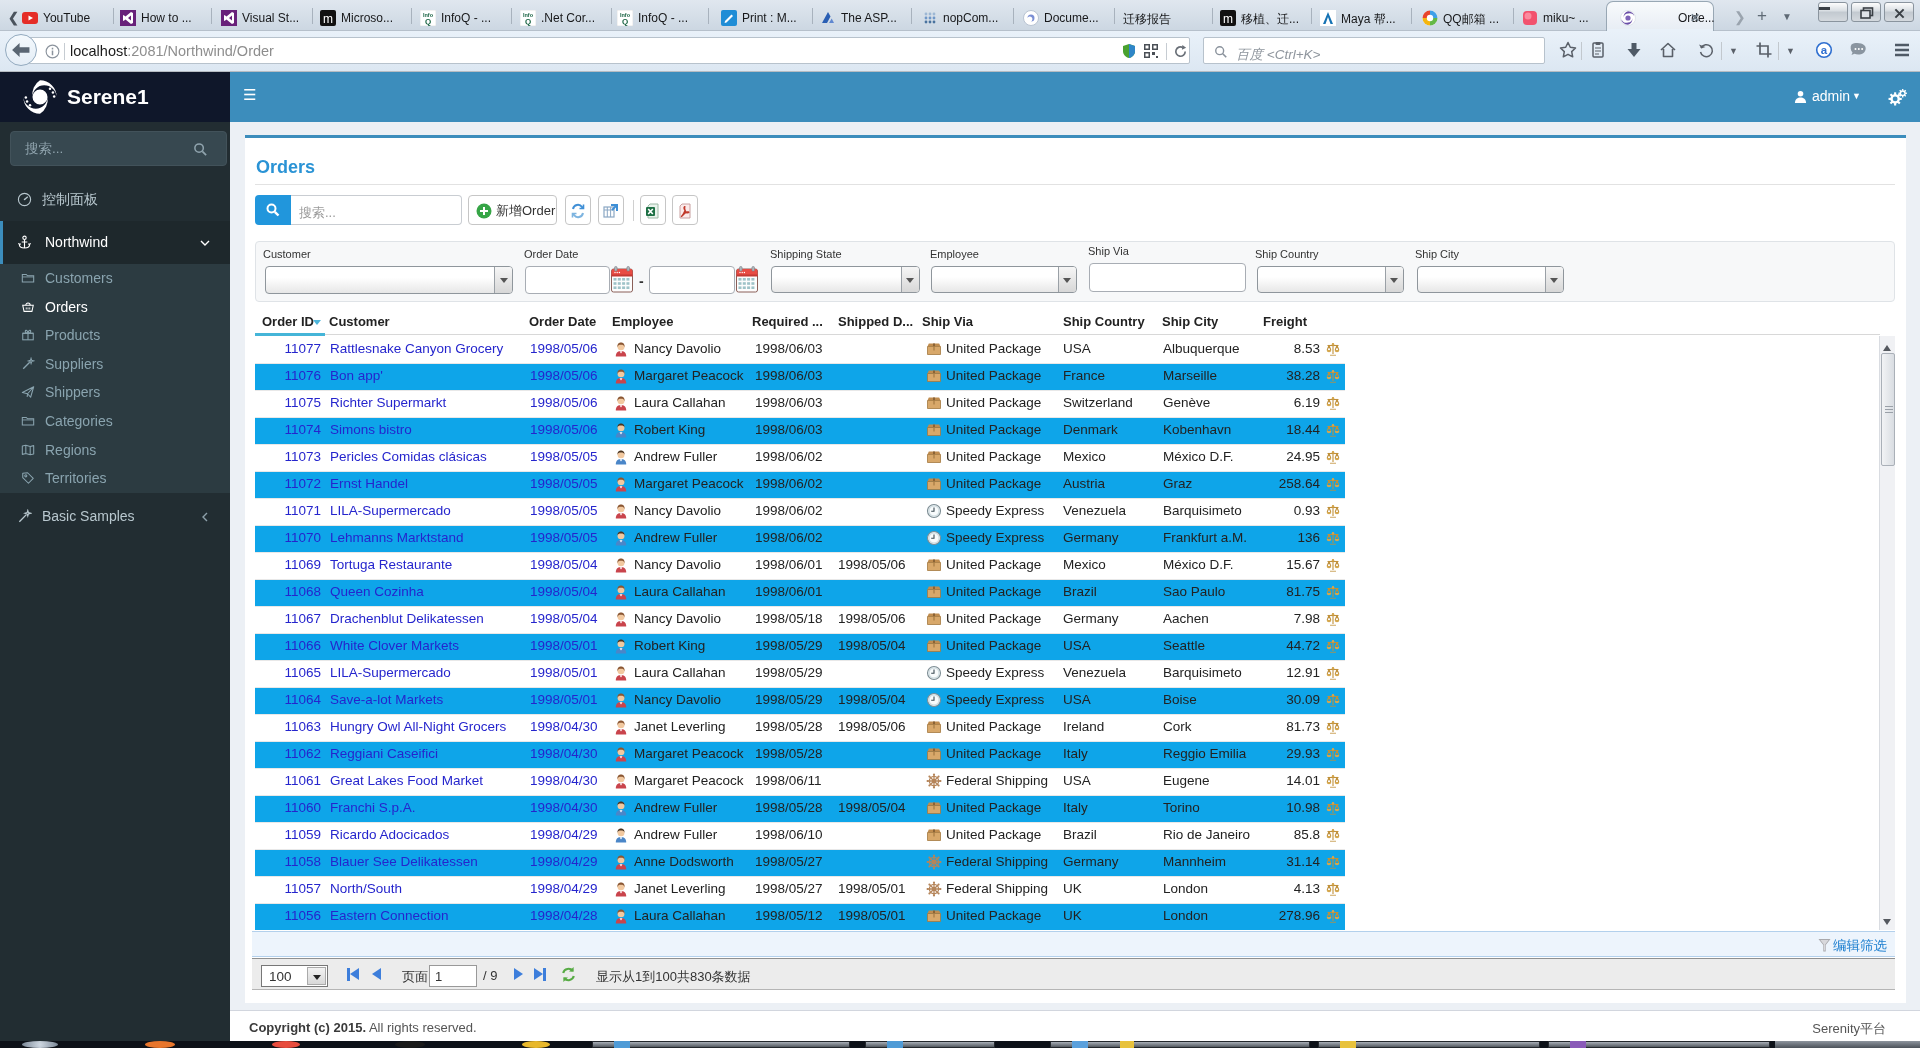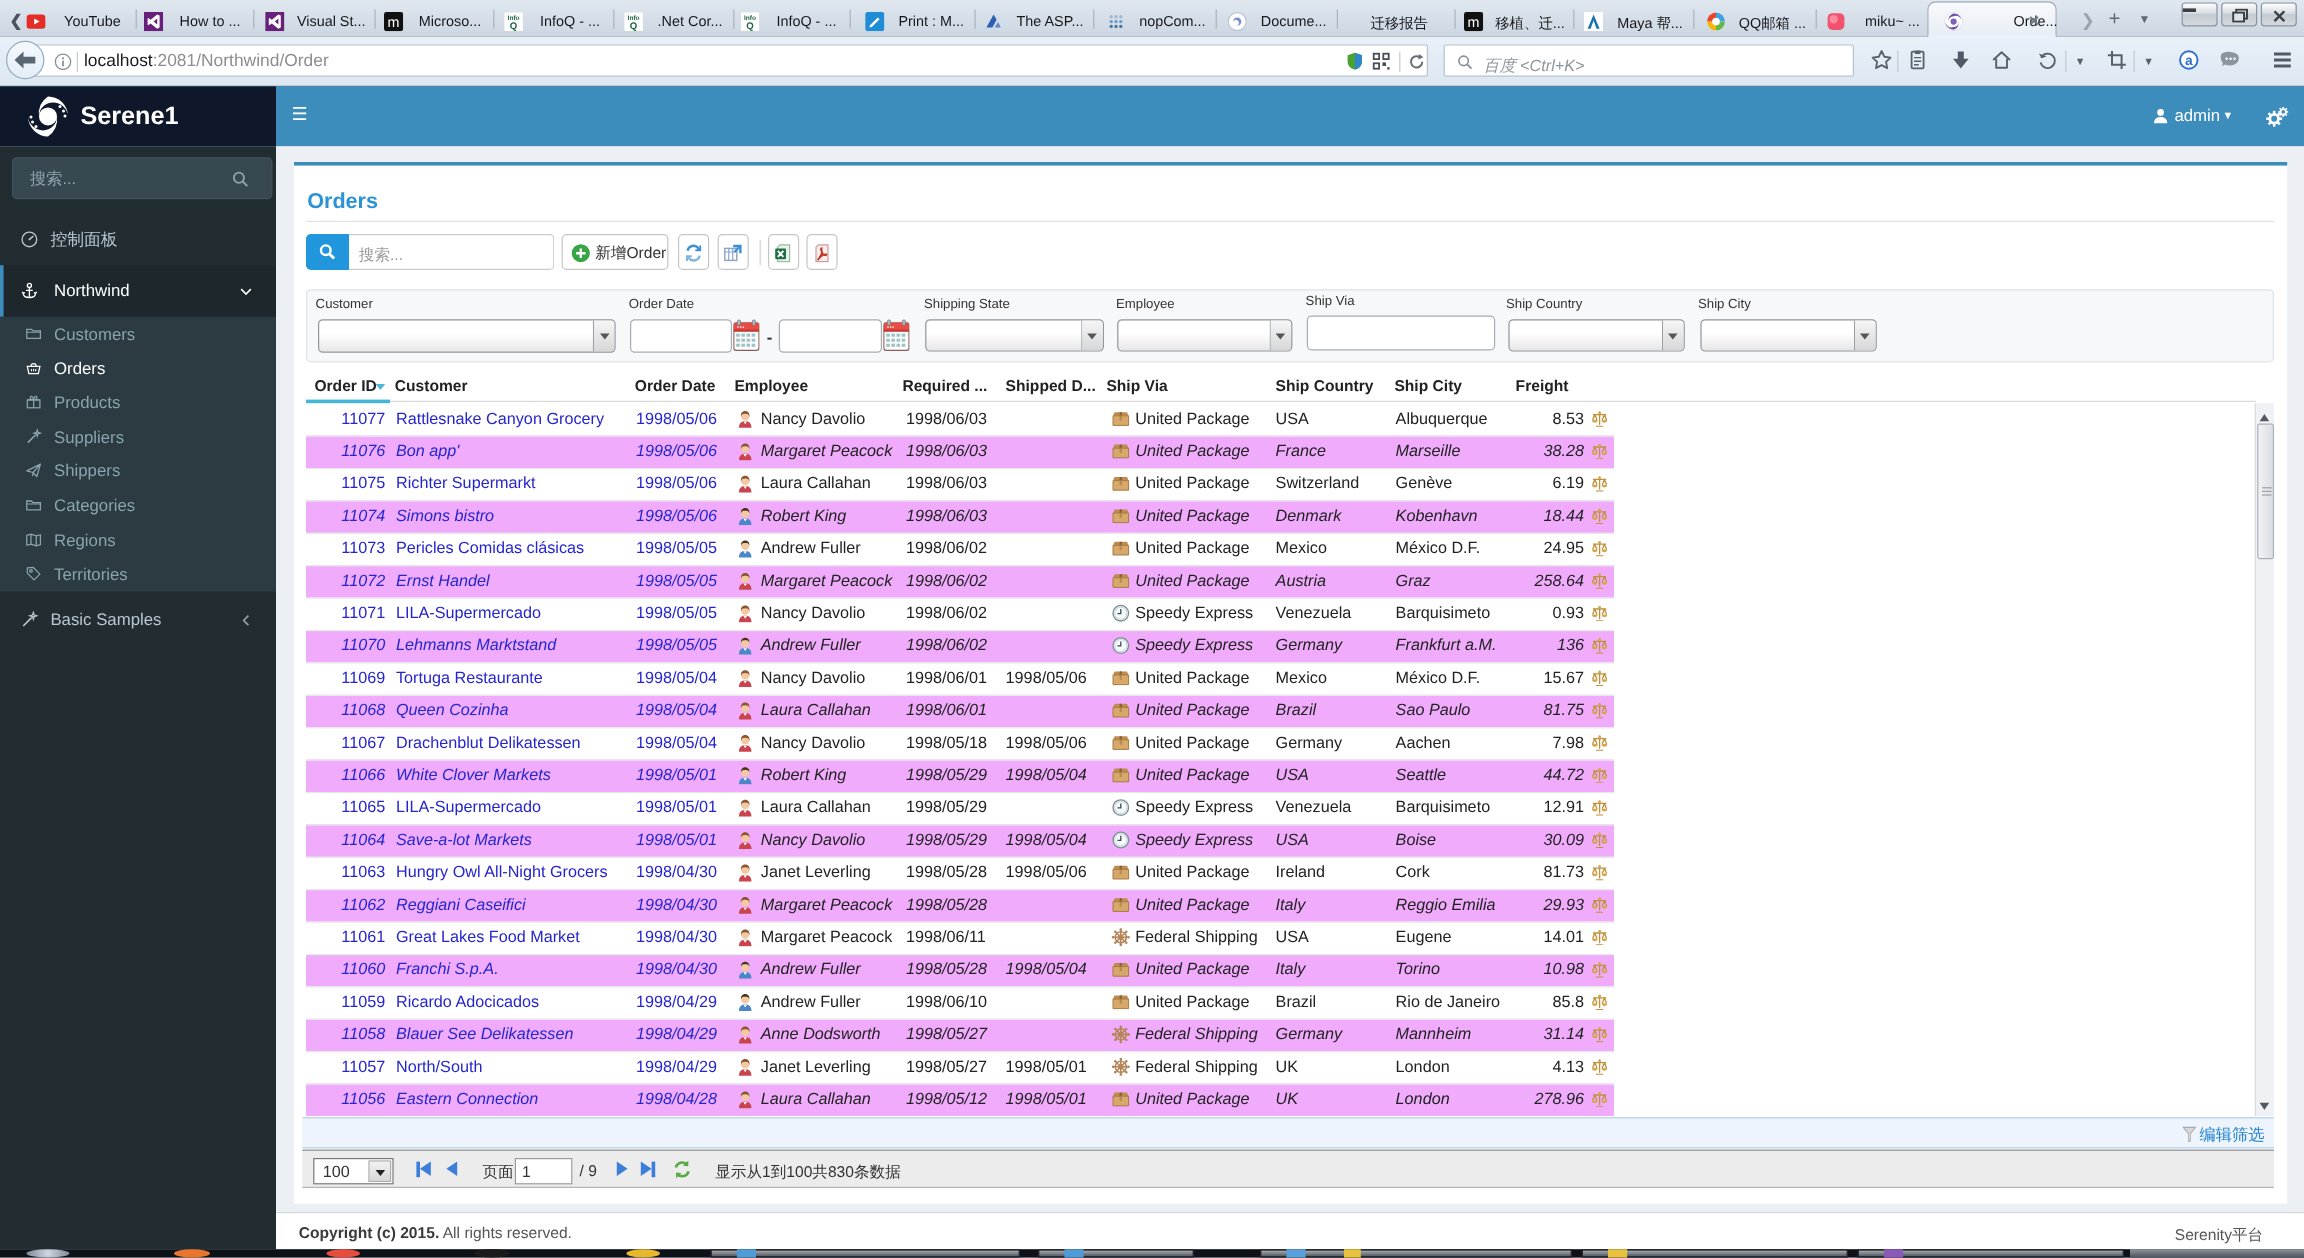--- a/index.html
+++ b/index.html
@@ -1,21 +1,21 @@
 <!DOCTYPE html>
 <html><head><meta charset="utf-8">
 <style>
 *{margin:0;padding:0;box-sizing:border-box;font-family:"Liberation Sans",sans-serif;}
 html,body{width:1920px;height:1048px;overflow:hidden;background:#ecf0f5;}
 .abs{position:absolute;}
 
 #tabbar{position:absolute;left:0;top:0;width:1920px;height:31px;background:linear-gradient(#e0e7ef,#ccd7e2);border-bottom:1px solid #b6c0cb;}
 .tab{position:absolute;top:3px;height:28px;width:99px;}
 .tab .fav{position:absolute;left:6px;top:7px;width:16px;height:16px;}
-.tab .txt{position:absolute;left:27px;top:8px;font-size:12px;color:#17181a;white-space:nowrap;overflow:hidden;width:68px;text-align:center;}
+.tab .txt{position:absolute;left:27px;top:8px;font-size:12px;color:#17181a;white-space:nowrap;overflow:hidden;width:68px;}
 .tabsep{position:absolute;top:8px;width:1px;height:16px;background:#a8b2bd;}
 #activetab{position:absolute;left:1606px;top:1px;width:108px;height:30px;background:linear-gradient(#f8fafc,#e7edf4);border:1px solid #98a7b4;border-bottom:none;border-radius:7px 7px 0 0;}
 #activetab .fav{position:absolute;left:13px;top:8px;width:16px;height:16px;}
 #activetab .txt{position:absolute;left:35px;top:9px;font-size:12px;color:#17181a;margin-left:36px;}
 #activetab .cls{position:absolute;left:83px;top:9px;font-size:12px;color:#6e7a85;font-weight:bold;}
 .tbtn{position:absolute;top:9px;color:#5f6a75;font-size:14px;}
 .winbtn{position:absolute;top:2px;height:20px;background:linear-gradient(#fdfdfd,#d8dde2 45%,#c2c9d0 50%,#d4d9de);border:1px solid #8a949e;border-radius:3px;}
 .winbtn span{position:absolute;left:0;right:0;top:1px;text-align:center;font-size:11px;color:#333;}
 #urlrow{position:absolute;left:0;top:31px;width:1920px;height:41px;background:linear-gradient(#e9f1f9,#dce7f2);border-bottom:1px solid #b6bcc2;box-shadow:0 1px 0 #27628f;}
 #backbtn{position:absolute;left:5px;top:34px;width:32px;height:32px;border-radius:50%;background:linear-gradient(#f4f9fd,#e4edf6);border:1px solid #93aabf;z-index:3;}
@@ -56,21 +56,21 @@
 .fsel2 .arr{position:absolute;right:0;top:0;bottom:0;width:18px;background:linear-gradient(#f6f6f6,#d7d7d7);border-left:1px solid #9aa0a6;border-radius:0 3px 3px 0;}
 .fsel2 .arr:after{content:"";position:absolute;left:5px;top:11px;border:4px solid transparent;border-top:5px solid #555;}
 .fnsel{position:absolute;top:266px;height:27px;background:linear-gradient(#fff 40%,#e7e7e7);border:1px solid #8f969c;border-radius:4px;}
 .fnsel i{position:absolute;right:0;top:0;bottom:0;width:18px;background:linear-gradient(#f6f6f6,#d7d7d7);border-left:1px solid #9aa0a6;border-radius:0 3px 3px 0;}
 .fnsel:after{content:"";position:absolute;right:5px;top:11px;border:4px solid transparent;border-top:5px solid #555;z-index:2;}
 
 .ghead{position:absolute;top:314px;font-size:13px;font-weight:bold;color:#222;white-space:nowrap;}
 #headline{position:absolute;left:255px;top:334px;width:1625px;height:1px;background:#d8d8d8;}
 #sortline{position:absolute;left:255px;top:333px;width:70px;height:3px;background:#45b5d8;}
 .grow{position:absolute;left:255px;width:1090px;height:27px;font-size:13.5px;color:#222;}
-.grow.alt{background:#f0abfc;font-style:italic;}
+.grow.alt{background:#0ea5e9;}
 .grow span{position:absolute;top:5px;white-space:nowrap;}
 .grow .lnk{color:#2525cd;}
 .c-id{left:0;width:66px;text-align:right;}
 .c-cu{left:75px;}
 .c-od{left:275px;}
 .c-emi{left:358px;top:5px;width:16px;height:16px;}
 .c-emi svg,.c-vii svg,.c-sc svg{width:16px;height:16px;display:block;}
 .c-emp{left:379px;}
 .c-req{left:500px;}
 .c-shp{left:583px;}

